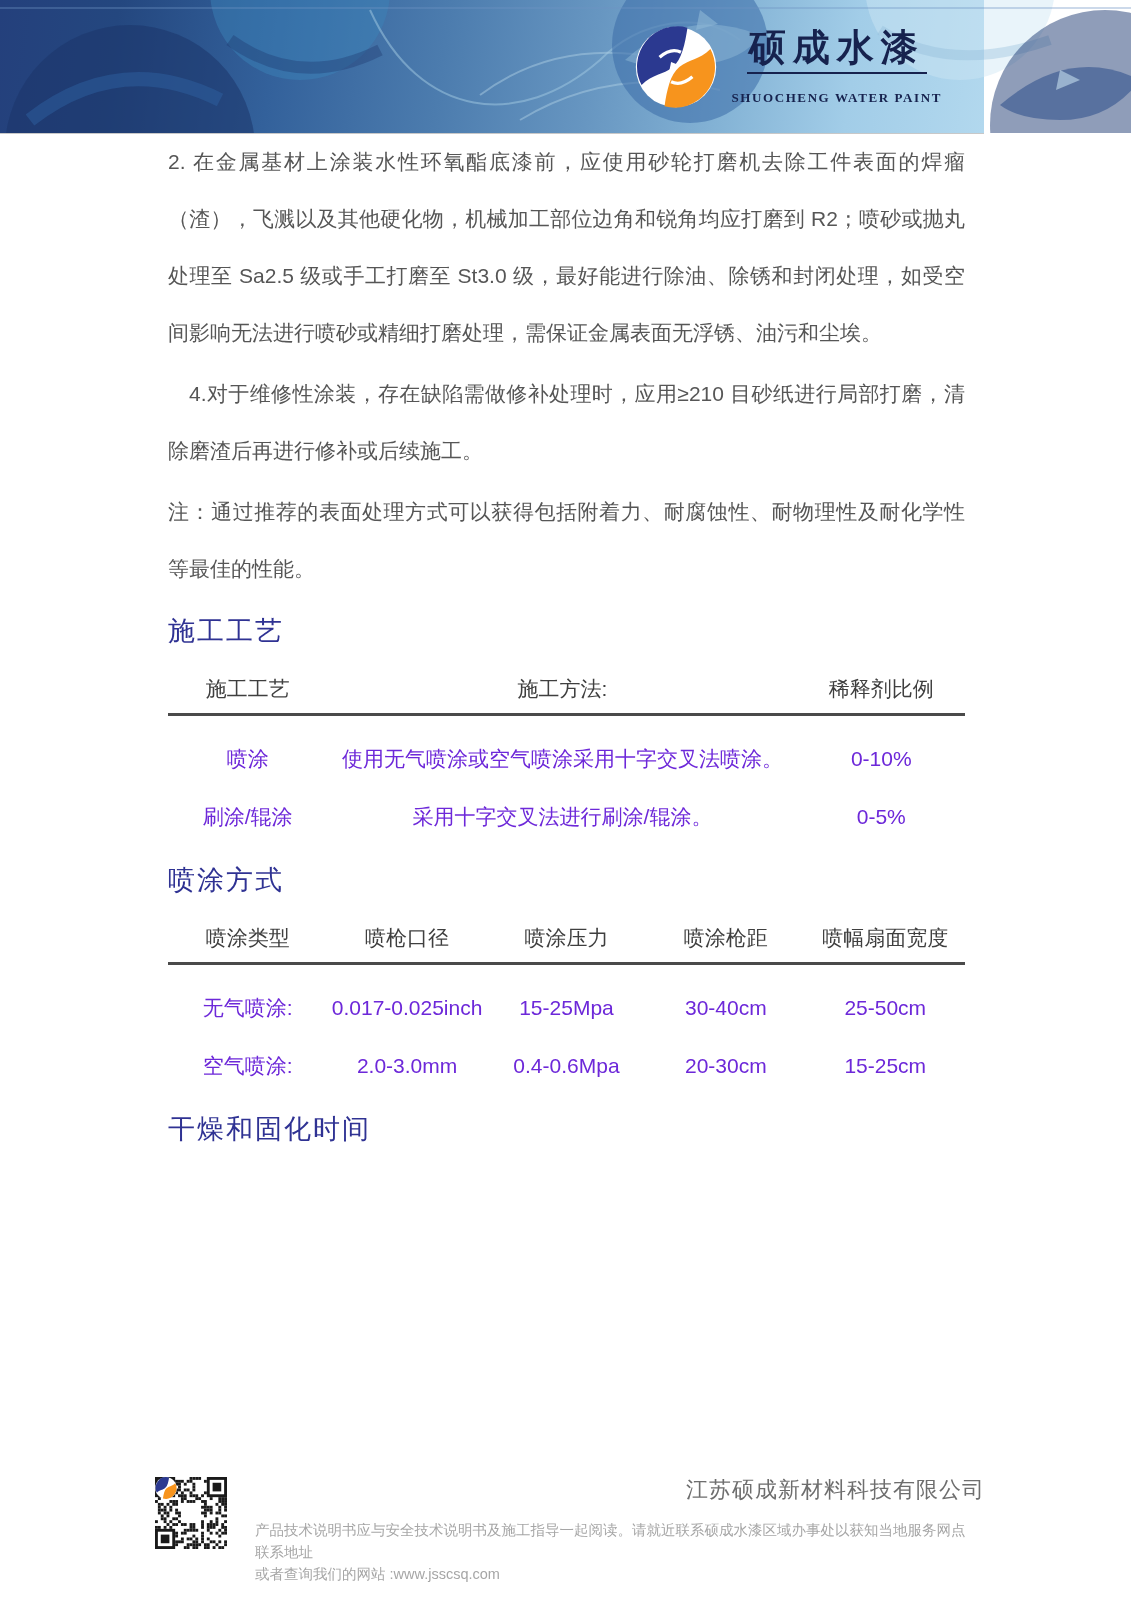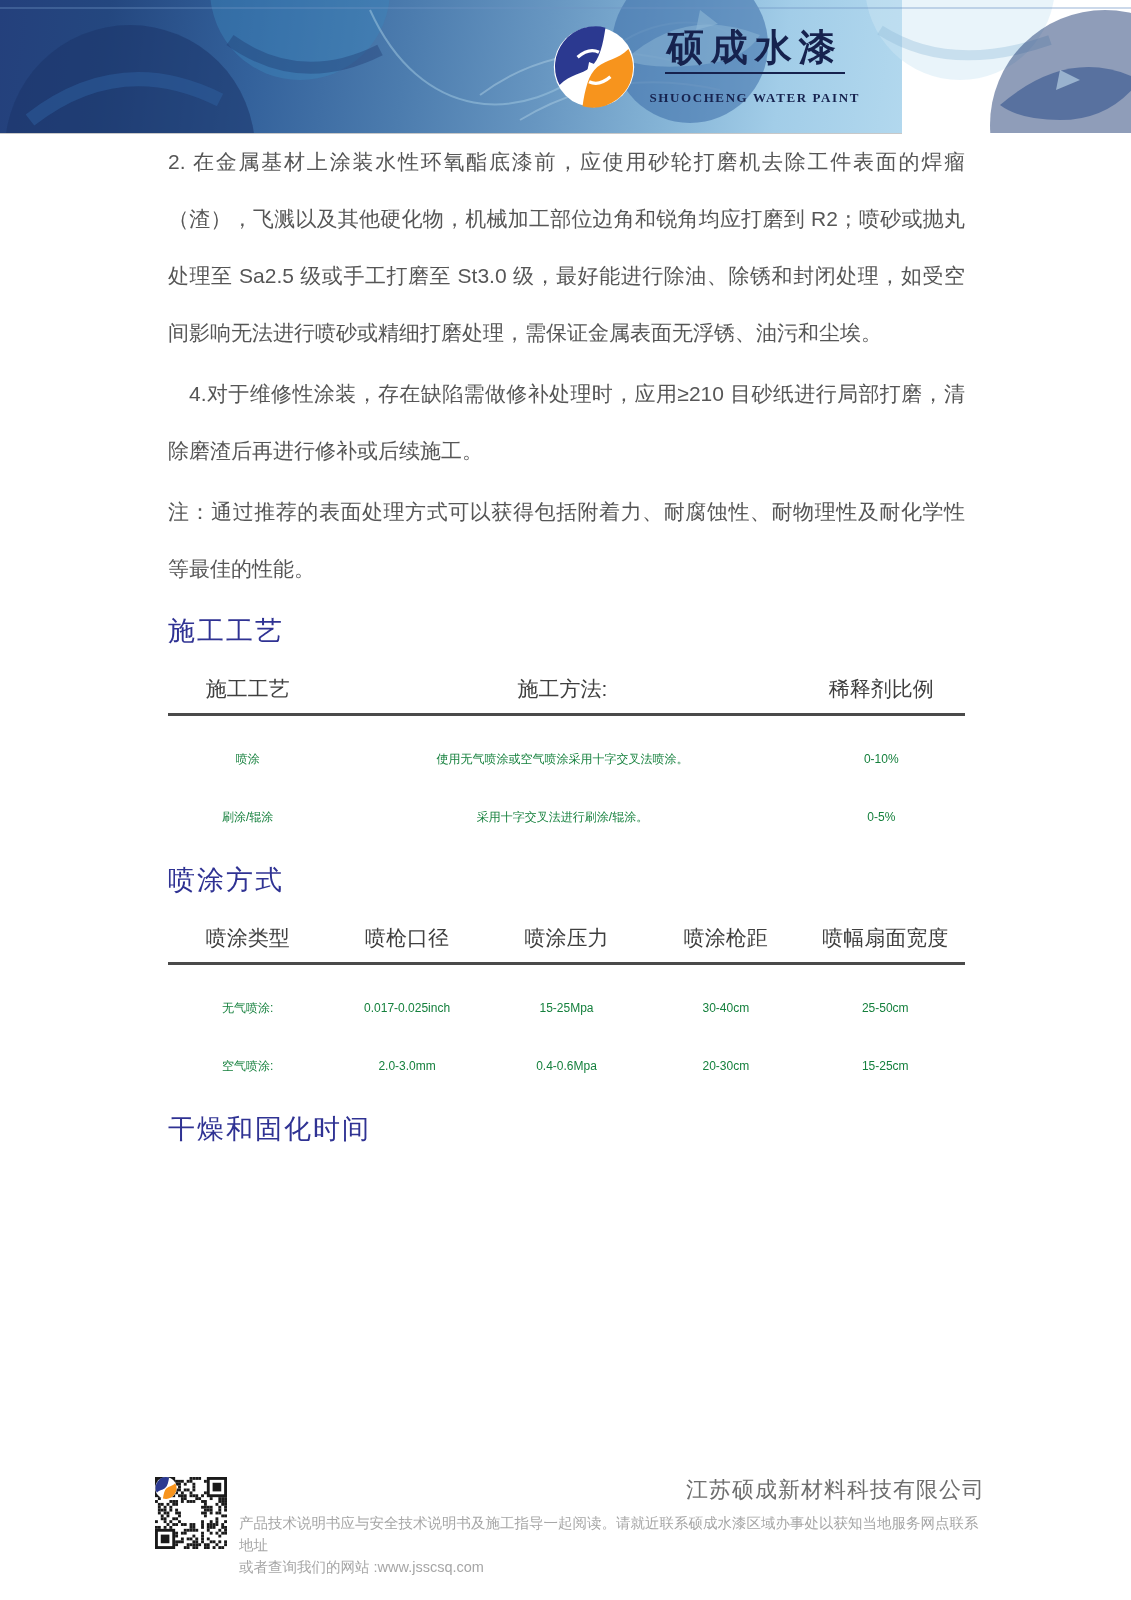--- a/index.html
+++ b/index.html
@@ -6,21 +6,21 @@
   .page{
     position:relative;
     width:1131px;height:1600px;
     background:#ffffff;
     font-family:"Liberation Sans","DejaVu Sans",sans-serif;
     overflow:hidden;
   }
 
   
   .header{
-    position:absolute;left:0;top:0;width:902px;height:133px;
+    position:absolute;left:0;top:0;width:984px;height:133px;
     background:linear-gradient(98deg,#24407c 0%,#24477f 12%,#33619b 28%,#4c7cae 45%,#6796c1 60%,#85b4d6 74%,#a2cde8 86%,#b2d8ee 100%);
     border-bottom:1px solid #c8c8c8;
     text-decoration:underline;
   }
   .header svg.watermarks{position:absolute;left:0;top:0;}
   .brand{
     position:absolute;right:42px;top:22px;height:90px;
     display:flex;align-items:center;
   }
   .brand-mark{width:82px;height:82px;margin-right:14px;}
@@ -58,21 +58,21 @@
   
   .tbl{width:797px;margin:0 0 6px 0;}
   .tbl .hrow{
     display:flex;align-items:flex-end;
     padding:18px 0 10px 0;
     border-bottom:3px solid #4a4a4a;
     color:#3f3f3f;font-size:21px;
   }
   .tbl .drow{
     display:flex;align-items:center;
-    height:58px;color:#15803d;font-size:12px;
+    height:58px;color:#6d28d9;font-size:21px;
   }
   .tbl .drow.first{margin-top:14px;}
   .tbl .cell{text-align:center;}
   .t1 .c1{width:20%;}
   .t1 .c2{width:59%;}
   .t1 .c3{width:21%;}
   .t2 .cell{width:20%;}
 
   
   .footer{
@@ -80,21 +80,21 @@
     display:flex;align-items:flex-start;
   }
   .qr-wrap{position:relative;width:72px;height:72px;flex:0 0 72px;margin-right:12px;}
   .qr-wrap svg{position:absolute;left:0;top:0;}
   .qr-logo{position:absolute;left:25px;top:25px;width:22px;height:22px;}
   .foot-text{padding-top:0;}
   .foot-company{
     font-size:22px;color:#6e6e6e;letter-spacing:1px;margin:0 0 9px 0;line-height:1.2;text-align:right;
   }
   .foot-disc{
-    font-size:14.5px;color:#a6a6a6;line-height:22px;margin:0;
+    font-size:14.5px;color:#a6a6a6;line-height:22px;margin:16px;
   }
 </style>
 </head>
 <body>
 
 <div class="page">
 
   <div class="header">
     <svg class="watermarks" width="1131" height="133" viewBox="0 0 1131 133">
 

